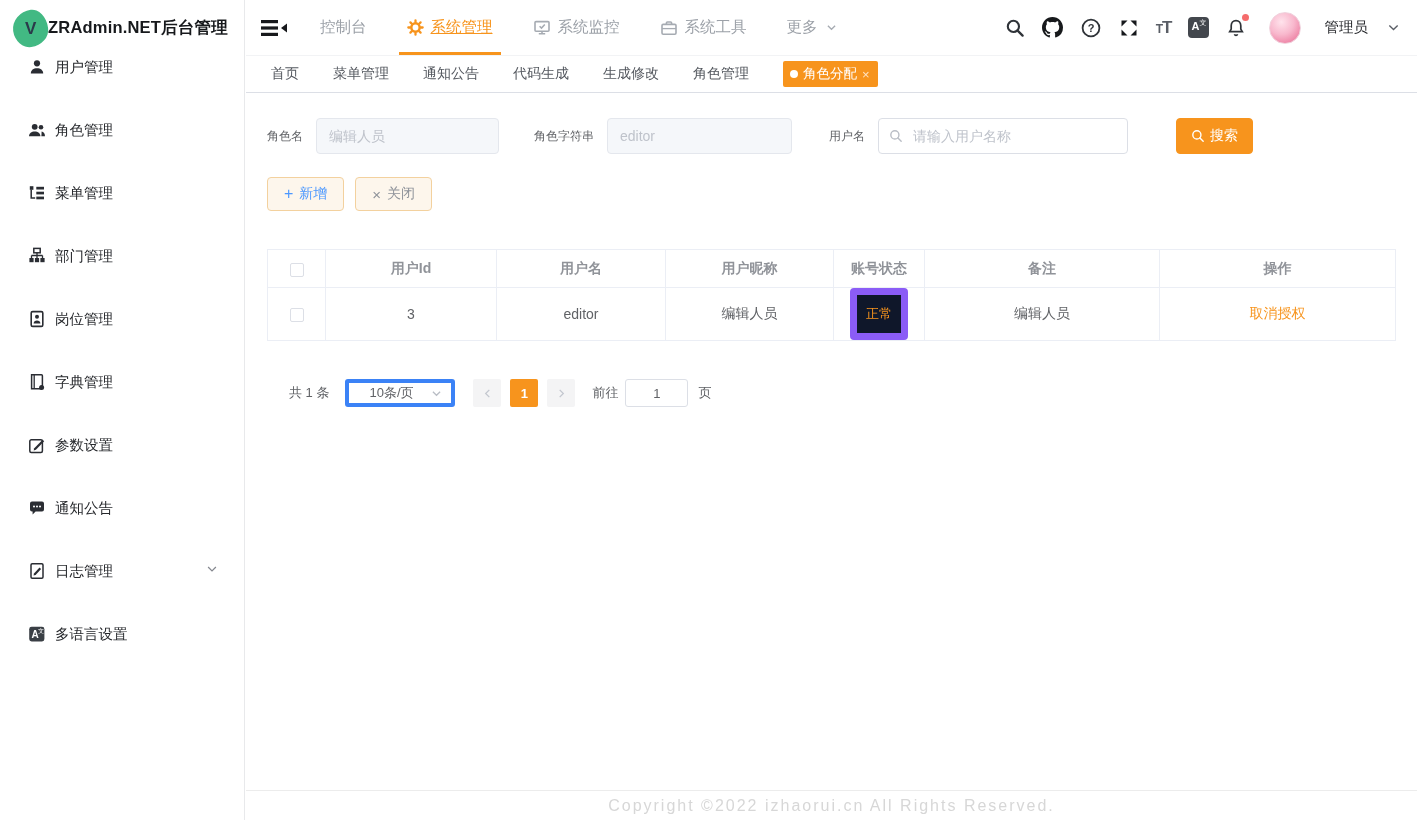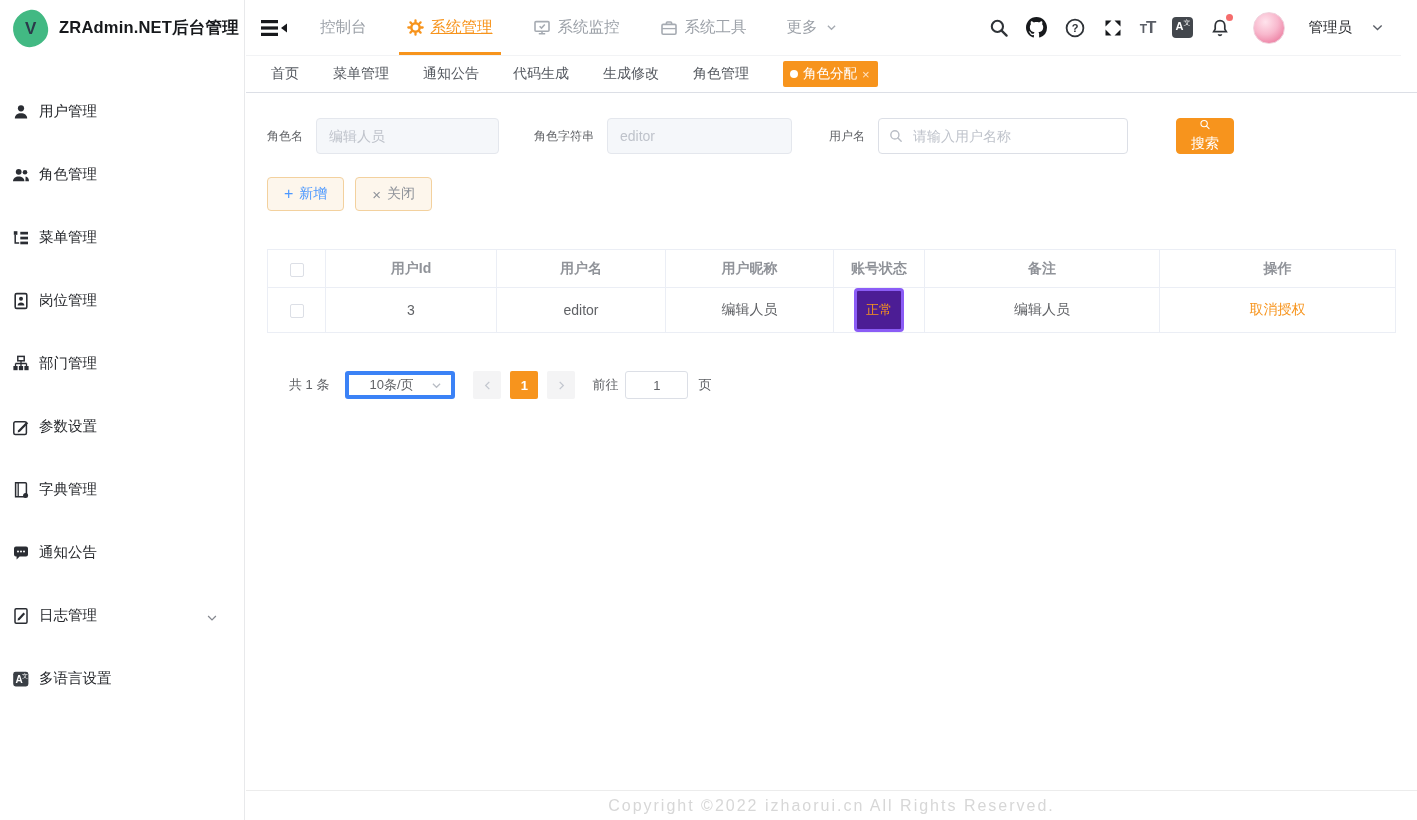--- a/index.html
+++ b/index.html
@@ -17,32 +17,32 @@
     background:#fff; border-right:1px solid #e8e9eb; z-index:5;
   }
   .logo-row { height:56px; display:flex; align-items:center; padding-left:13px; }
   .logo-blob {
     width:35px; height:37px; background:#42b983; position:relative;
     border-radius:58% 42% 55% 45% / 50% 55% 45% 50%;
     display:flex; align-items:center; justify-content:center;
     transform:rotate(-8deg);
   }
   .logo-blob span { color:#2b3a4a; font-weight:bold; font-size:17px; transform:rotate(8deg); }
-  .logo-title { margin-left:11px; font-weight:bold; font-size:16.5px; color:#17191c; letter-spacing:.2px; }
+  .logo-title { font-weight:bold; font-size:16.5px; color:#17191c; letter-spacing:.2px; }
   .menu { padding-top:2px; }
   .menu-item {
-    height:63px; display:flex; align-items:flex-end; padding:0 25px 0 12px;
+    height:63px; display:flex; align-items:flex-start; padding:0 25px 0 28px;
     cursor:pointer; color:#26282c; font-size:14.5px;
   }
   .menu-item .mi-icon { width:18px; height:18px; margin-right:9px; flex:0 0 auto; }
   .menu-item .mi-arrow { margin-left:auto; }
 
   
   .header {
-    position:absolute; left:246px; right:16px; top:0; height:56px; background:#fff;
+    position:absolute; left:246px; right:0; top:0; height:56px; background:#fff;
     display:flex; align-items:center; padding:0 16px 0 14px;
     border-bottom:1px solid #f2f3f5;
   }
   .fold-btn { width:28px; height:24px; cursor:pointer; margin-right:30px; }
   .topnav { display:flex; align-items:stretch; height:100%; }
   .nav-item {
     display:flex; align-items:center; gap:7px; padding:0 2px; margin-right:36px;
     color:#9ca1a8; font-size:15.5px; cursor:pointer; position:relative;
   }
   .nav-item.active { color:#f7941d;text-decoration:underline; }
@@ -95,21 +95,20 @@
   .f-input::placeholder { color:#bfc3cb; }
   .f-input.disabled { background:#f5f7fa; border-color:#e4e7ed; cursor:not-allowed; }
   .inp-wrap { position:relative; }
   .inp-wrap .inp-search-icon { position:absolute; left:11px; top:11px; }
   .inp-wrap .f-input { padding-left:34px; }
   .btn-search {
     margin-left:48px; height:36px; padding:0 14px; background:#f7941d; border:1px solid #f7941d;
     color:#fff; font-size:14px; border-radius:4px; cursor:pointer;
     display:flex; align-items:center; gap:5px;
     font-family:"Liberation Sans","DejaVu Sans",sans-serif;
-    flex-direction:column;
   }
 
   .toolbar-row { display:flex; align-items:center; gap:11px; margin-bottom:10px; }
   .btn {
     height:34px; display:flex; align-items:center; gap:6px; padding:0 16px;
     border-radius:4px; font-size:14px; cursor:pointer; background:#fff; border:1px solid #dcdfe6;
     font-family:"Liberation Sans","DejaVu Sans",sans-serif;
   }
   .btn-add { background:#fdf6ec; border-color:#f3d19e; color:#4c98ff; }
   .btn-add .plus { font-size:16px; line-height:1; }
@@ -120,21 +119,21 @@
   table.grid { border-collapse:collapse; table-layout:fixed; width:1128px;margin-top:38px; }
   .grid th, .grid td { border:1px solid #ebeef5; text-align:center; }
   .grid th { height:38px; color:#909399; font-size:14px; font-weight:bold; background:#fff; }
   .grid td { height:45px; color:#606266; font-size:14px; }
   .checkbox {
     width:14px; height:14px; border:1px solid #dcdfe6; border-radius:2px; background:#fff;
     display:inline-block; vertical-align:middle; cursor:pointer;
   }
   .status-tag {
     display:inline-block; padding:10px 9px; font-size:13px; color:#f7941d;
-    background:#4c1d95; border:3px solid #8b5cf6; border-radius:4px;
+    background:#0f172a; border:7px solid #8b5cf6; border-radius:4px;
   }
   .op-link { color:#f7941d; cursor:pointer; font-size:14px; }
 
   .pagination { display:flex; align-items:center; margin:38px 0 0 22px; height:28px; }
   .pg-total { font-size:13px; color:#606266; margin-right:16px; }
   .pg-select {
     width:110px; height:28px; border:4px solid #3b82f6; border-radius:3px; display:flex;
     align-items:center; padding:0 8px 0 20px; color:#606266; font-size:13px; cursor:pointer; background:#fff;
   }
   .pg-select .sel-arrow { margin-left:auto; }
@@ -196,50 +195,50 @@
           <rect x="1.8" y="2.2" width="3.6" height="3.6"></rect>
           <path d="M3.2 5.8V14h4" fill="none" stroke="#2a2d33" stroke-width="1.5"></path>
           <rect x="8.3" y="2.8" width="7.7" height="2.7"></rect>
           <rect x="8.3" y="7.7" width="7.7" height="2.7"></rect>
           <rect x="8.3" y="12.6" width="7.7" height="2.7"></rect>
         </svg>
       <span>菜单管理</span>
     </div>
     <div class="menu-item">
       <svg class="mi-icon" viewBox="0 0 18 18" fill="#2a2d33">
-          <rect x="3.2" y="1.6" width="11.6" height="14.8" rx="1.5" fill="none" stroke="#2a2d33" stroke-width="1.6"></rect>
-          <circle cx="9" cy="6.8" r="2"></circle>
-          <path d="M5.6 13.4c0-1.9 1.5-3 3.4-3s3.4 1.1 3.4 3z"></path>
-        </svg>
-      <span>岗位管理</span>
-    </div>
-    <div class="menu-item">
-      <svg class="mi-icon" viewBox="0 0 18 18" fill="#2a2d33">
           <rect x="5.8" y="1.4" width="6.4" height="4.4" fill="none" stroke="#2a2d33" stroke-width="1.5"></rect>
           <path d="M9 5.8v2.7M3.5 8.5h11M3.5 8.5V11M9 8.5V11M14.5 8.5V11" fill="none" stroke="#2a2d33" stroke-width="1.3"></path>
           <rect x="1.4" y="11" width="4.2" height="4.2"></rect>
           <rect x="6.9" y="11" width="4.2" height="4.2"></rect>
           <rect x="12.4" y="11" width="4.2" height="4.2"></rect>
         </svg>
       <span>部门管理</span>
     </div>
     <div class="menu-item">
       <svg class="mi-icon" viewBox="0 0 18 18" fill="#2a2d33">
-          <rect x="1.8" y="3.8" width="12.6" height="12.6" rx="1.5" fill="none" stroke="#2a2d33" stroke-width="1.5"></rect>
-          <path d="M6.3 12.2 14.6 3.7l1.6 1.6-8.3 8.5-2.3.6z"></path>
-        </svg>
-      <span>参数设置</span>
+          <rect x="3.2" y="1.6" width="11.6" height="14.8" rx="1.5" fill="none" stroke="#2a2d33" stroke-width="1.6"></rect>
+          <circle cx="9" cy="6.8" r="2"></circle>
+          <path d="M5.6 13.4c0-1.9 1.5-3 3.4-3s3.4 1.1 3.4 3z"></path>
+        </svg>
+      <span>岗位管理</span>
     </div>
     <div class="menu-item">
       <svg class="mi-icon" viewBox="0 0 18 18" fill="#2a2d33">
           <path d="M3.6 1.8h9.8a1 1 0 0 1 1 1v12a1 1 0 0 1-1 1H3.6z" fill="none" stroke="#2a2d33" stroke-width="1.5"></path>
           <path d="M6.2 1.8v14" stroke="#2a2d33" stroke-width="1.3"></path>
           <circle cx="13.6" cy="14.6" r="2.5"></circle>
         </svg>
       <span>字典管理</span>
+    </div>
+    <div class="menu-item">
+      <svg class="mi-icon" viewBox="0 0 18 18" fill="#2a2d33">
+          <rect x="1.8" y="3.8" width="12.6" height="12.6" rx="1.5" fill="none" stroke="#2a2d33" stroke-width="1.5"></rect>
+          <path d="M6.3 12.2 14.6 3.7l1.6 1.6-8.3 8.5-2.3.6z"></path>
+        </svg>
+      <span>参数设置</span>
     </div>
     <div class="menu-item">
       <svg class="mi-icon" viewBox="0 0 18 18" fill="#2a2d33">
           <path d="M2 4.4a2 2 0 0 1 2-2h10a2 2 0 0 1 2 2v6a2 2 0 0 1-2 2H7.6L4.6 15.6v-3.2H4a2 2 0 0 1-2-2z"></path>
           <circle cx="6" cy="7.4" r="1" fill="#fff"></circle>
           <circle cx="9" cy="7.4" r="1" fill="#fff"></circle>
           <circle cx="12" cy="7.4" r="1" fill="#fff"></circle>
         </svg>
       <span>通知公告</span>
     </div>

